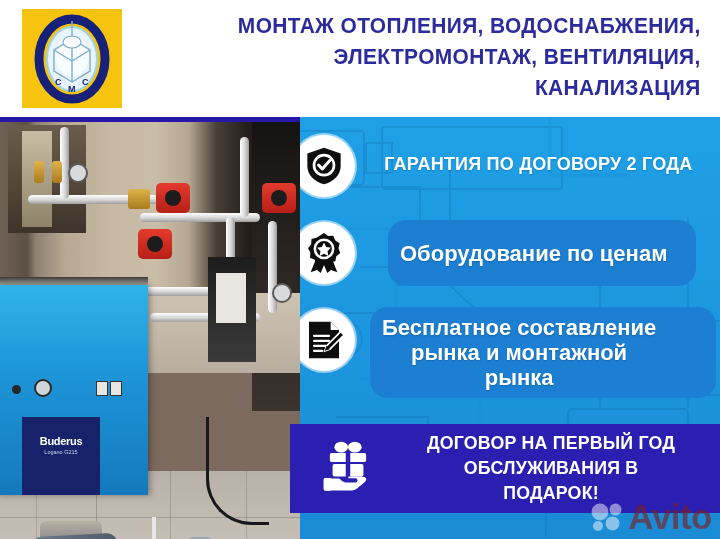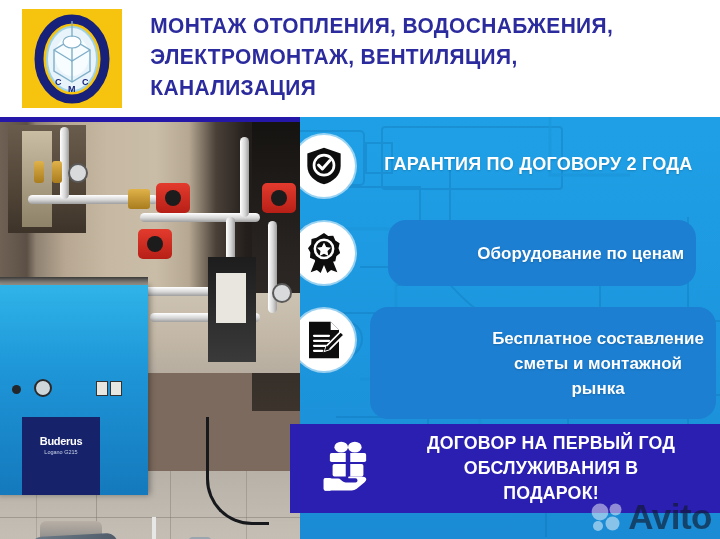--- a/index.html
+++ b/index.html
@@ -29,23 +29,23 @@
   #logo-box {
     position: absolute;
     left: 22px; top: 9px;
     width: 100px; height: 99px;
     background: #F6C40E;
   }
   #logo-svg { display: block; width: 100px; height: 99px; }
 
   #header-titles {
     position: absolute;
-    left: 130px; top: 10px;
+    left: 141px; top: 10px;
     width: 580px;
-    text-align: left;
+    text-align: right;
   }
   .header-line {
     font-family: "Liberation Sans", sans-serif;
     font-weight: bold;
     font-size: 22.5px;
     letter-spacing: 0.4px;
     line-height: 31px;
     color: #2B2B9E;
     white-space: nowrap;
     transform: scaleX(0.93);
@@ -252,24 +252,24 @@
     text-shadow: 0 1px 2px rgba(0,0,0,.18);
     z-index: 25;
   }
   .feature-pill {
     position: absolute;
     background: #1C7FD2;
     border-radius: 18px;
     color: #ffffff;
     font-family: "Liberation Sans", sans-serif;
     font-weight: bold;
-    font-size: 17px;
+    font-size: 22px;
     line-height: 25px;
     text-align: center;
-    display: flex; align-items: center; justify-content: flex-end;
+    display: flex; align-items: center; justify-content: flex-start;
     padding: 6px 12px;
     box-sizing: border-box;
     text-shadow: 0 1px 2px rgba(0,0,0,.18);
     z-index: 25;
   }
 
   
   #gift-banner {
     position: absolute;
     left: 282px; top: 424px;
@@ -303,21 +303,21 @@
     right: 8px; bottom: 5px;
     display: flex; align-items: center;
     z-index: 60;
     opacity: .62;
   }
   #avito-dots { margin-right: 5px; }
   #avito-word {
     font-family: "Liberation Sans", sans-serif;
     font-weight: bold;
     font-size: 35px;
-    color: #0f172a;
+    color: #7f1d1d;
     letter-spacing: -0.5px;
     line-height: 35px;
   }
 </style>
 </head>
 <body>
 
 <div id="banner">
 
   <div id="header">
@@ -464,24 +464,24 @@
         <g stroke="#ffffff" stroke-width="2.6" stroke-linecap="round">
           <line x1="12" y1="19" x2="30" y2="19"></line>
           <line x1="12" y1="25" x2="30" y2="25"></line>
           <line x1="12" y1="31" x2="26" y2="31"></line>
           <line x1="12" y1="37" x2="22" y2="37"></line>
         </g>
         <path d="M44 14 L48 18 L31 35 L25 37 L27 31 Z" fill="#0d0d0d" stroke="#ffffff" stroke-width="2"></path>
         <path d="M25 37 L27 31 L31 35 Z" fill="#0d0d0d"></path>
       </svg>
     </div>
-    <div class="feature-pill" style="left:70px; top:190px; width:346px; height:112px;">
+    <div class="feature-pill" style="left:70px; top:190px; width:346px; height:91px;">
       <div>
         <div>Бесплатное составление</div>
-        <div>сметы и монтажной</div>
+        <div>рынка и монтажной</div>
         <div>рынка</div>
       </div>
     </div>
   </div>
 
   <div id="gift-banner">
     <div id="gift-icon-wrap">
       <svg width="58" height="58" viewBox="0 0 64 64">
 
         <ellipse cx="24.5" cy="9" rx="7.5" ry="6" fill="#ffffff"></ellipse>

